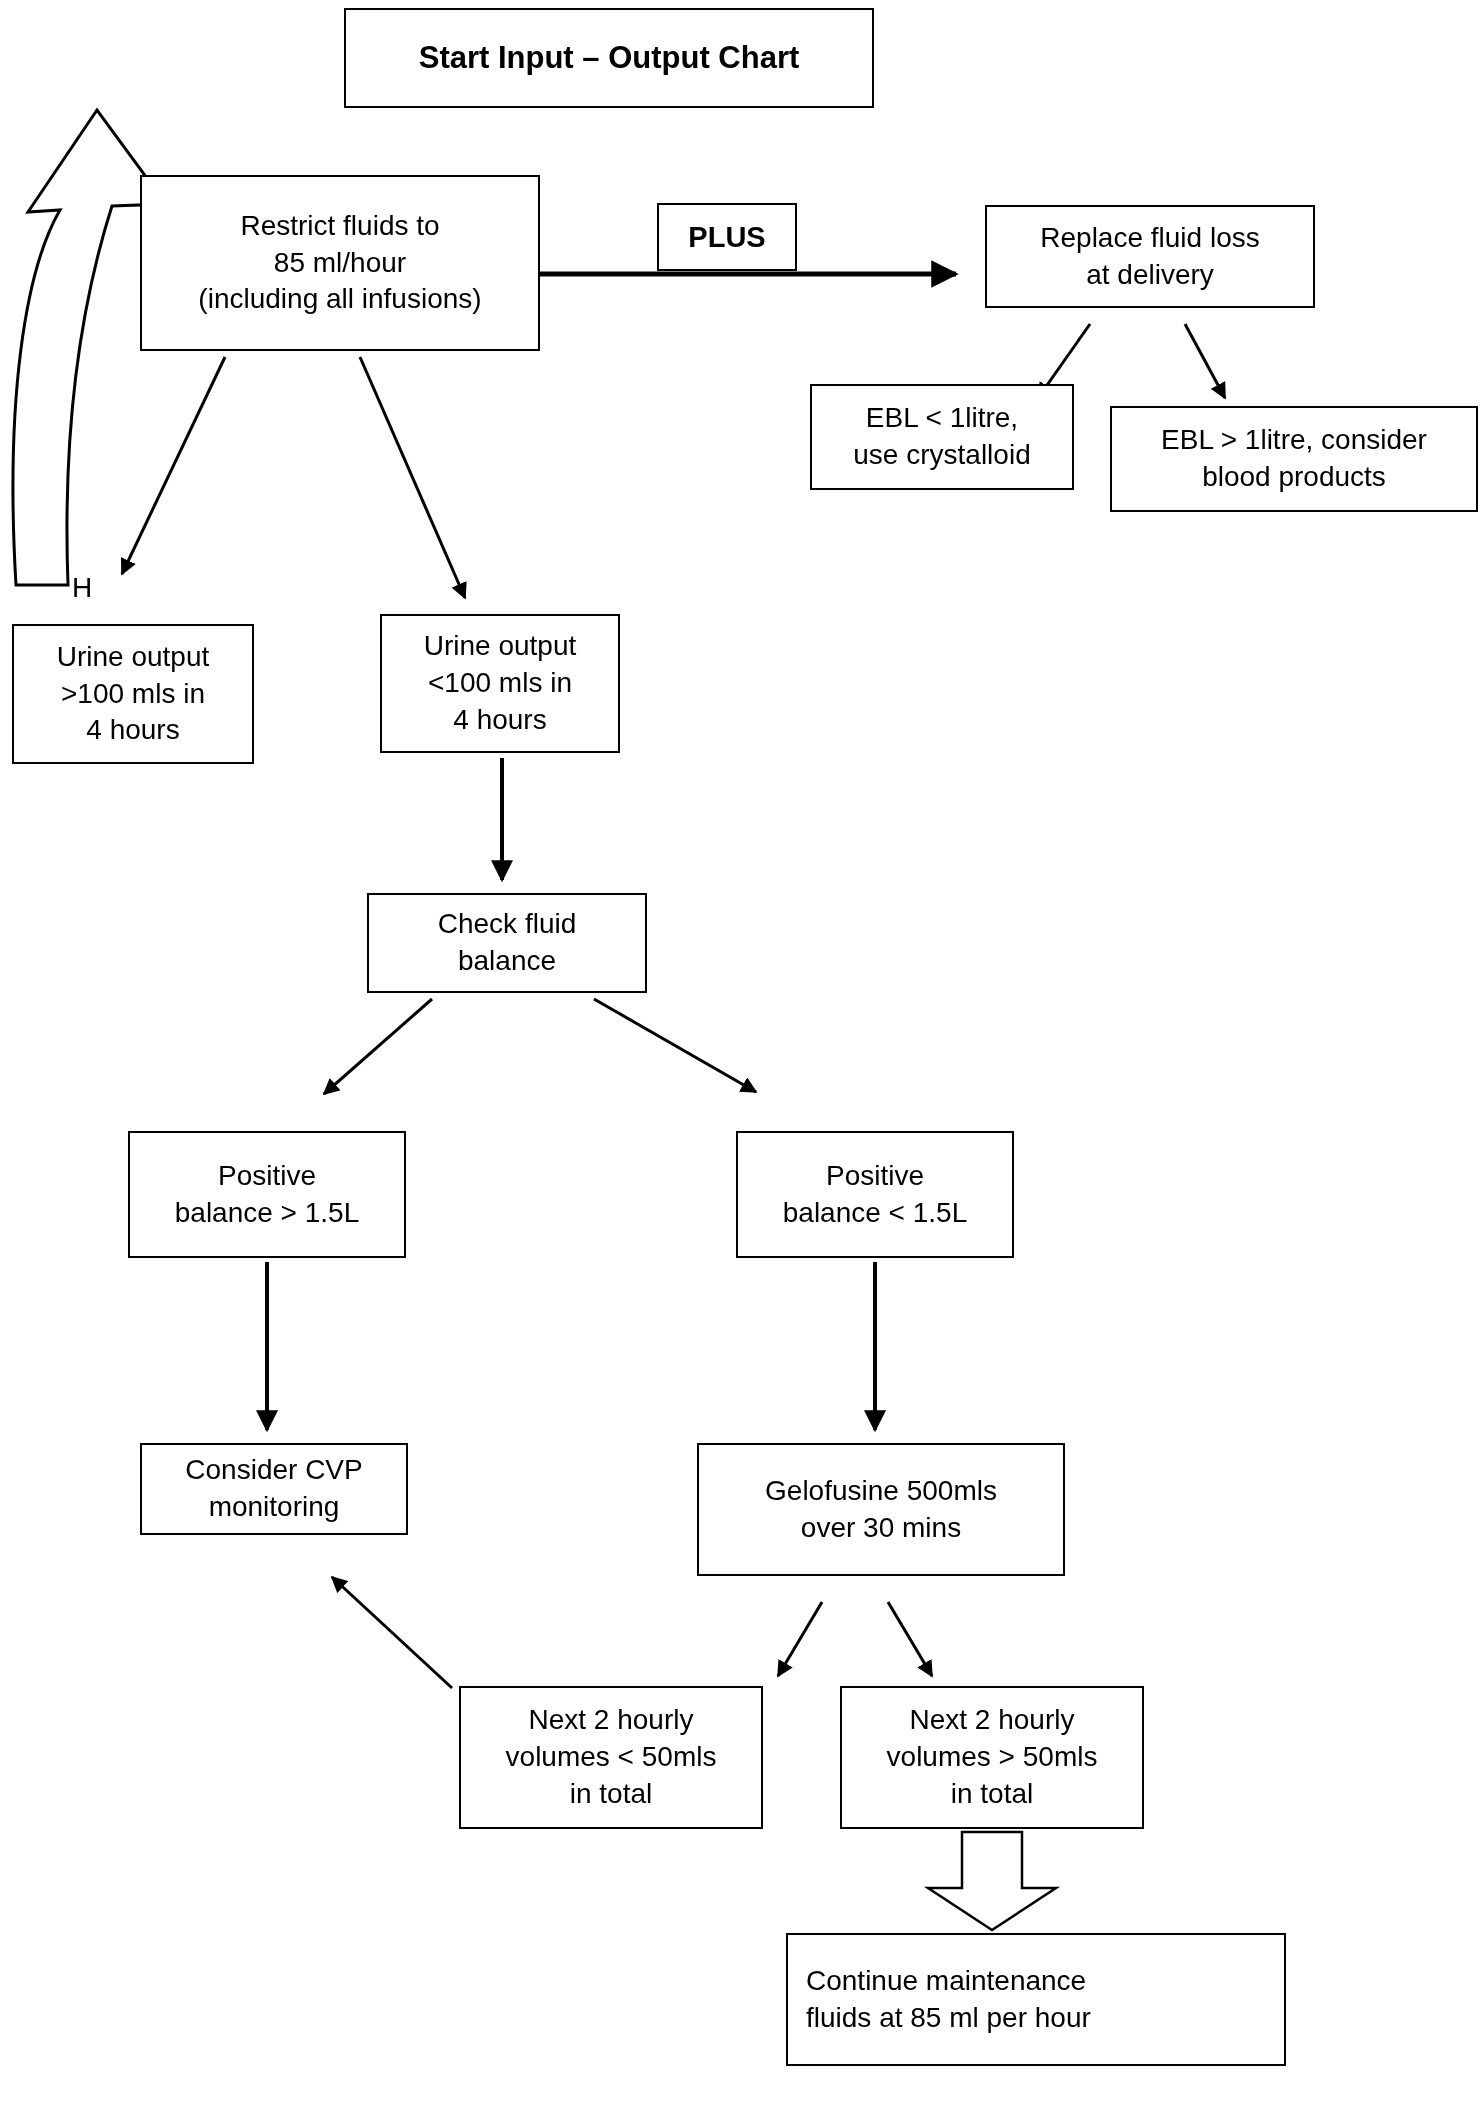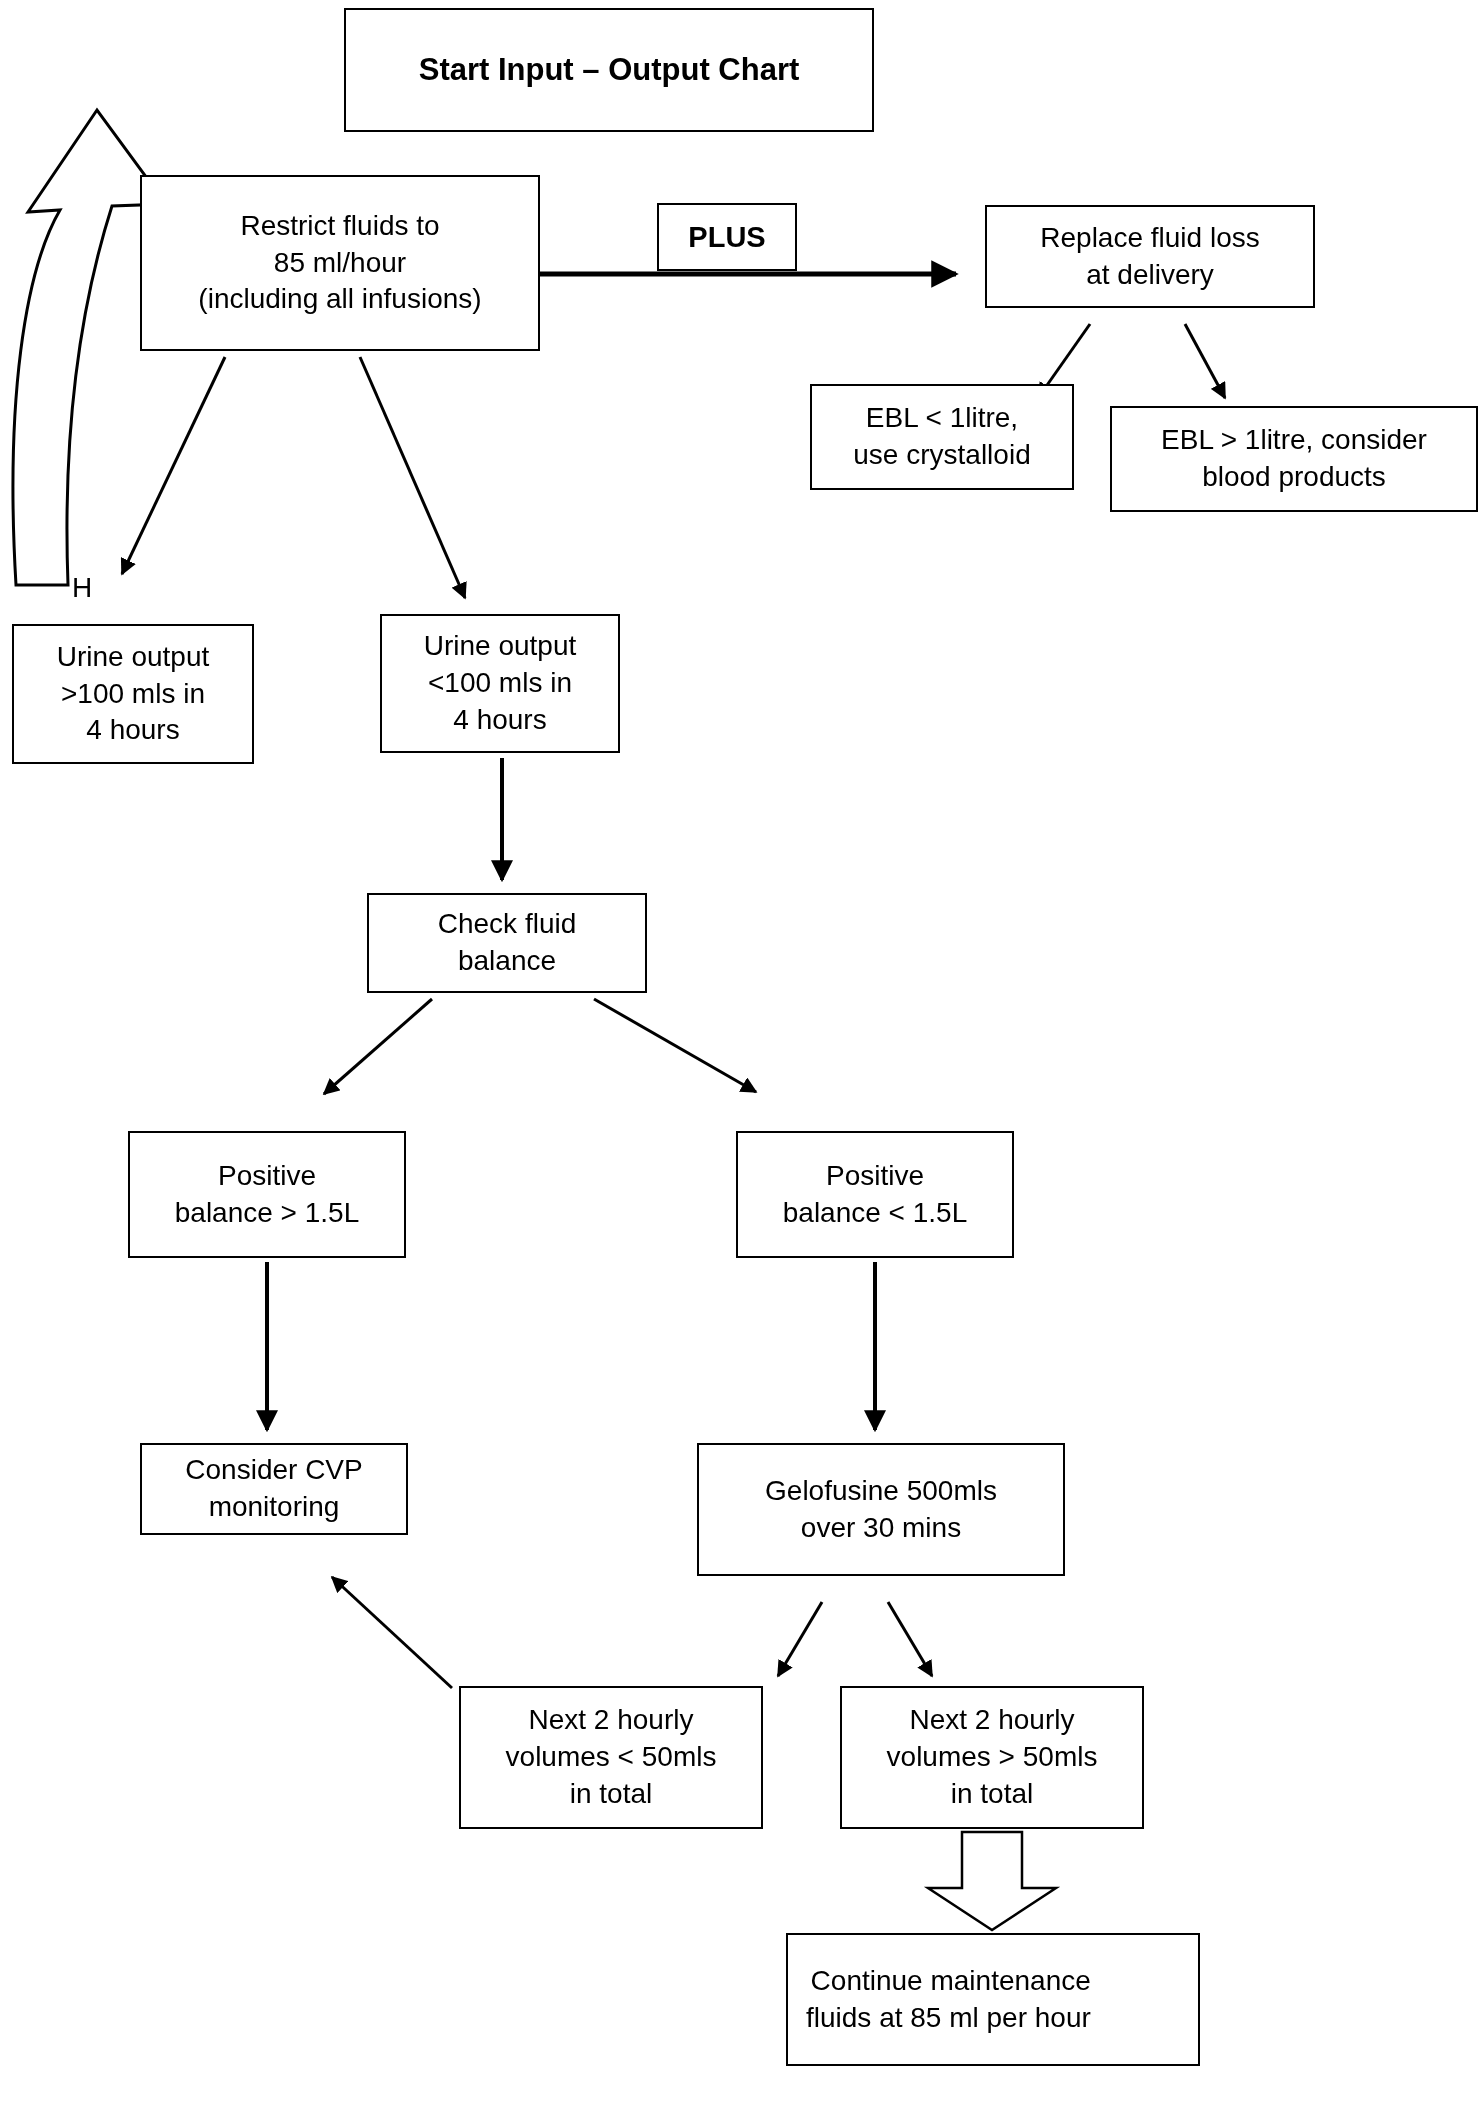--- a/index.html
+++ b/index.html
@@ -75,21 +75,21 @@
     <line x1="875" y1="1262" x2="875" y2="1430" stroke-width="4" marker-end="url(#ah)"></line>
 
     <line x1="822" y1="1602" x2="778" y2="1676" stroke-width="3" marker-end="url(#ah)"></line>
     <line x1="888" y1="1602" x2="932" y2="1676" stroke-width="3" marker-end="url(#ah)"></line>
 
     <line x1="452" y1="1688" x2="332" y2="1577" stroke-width="3" marker-end="url(#ah)"></line>
 
     <polygon points="962,1832 1022,1832 1022,1888 1056,1888 992,1930 928,1888 962,1888" fill="#ffffff" stroke="#000000" stroke-width="2.5"></polygon>
   </svg>
 
-  <div class="node title-box bold" style="left:344px; top:8px; width:530px; height:124px;">Start Input – Output Chart</div>
+  <div class="node title-box bold" style="left:344px; top:8px; width:530px; height:100px;">Start Input – Output Chart</div>
 
   <div class="node" style="left:140px; top:175px; width:400px; height:176px;">Restrict fluids to
 85 ml/hour
 (including all infusions)</div>
 
   <div class="node plus-box bold" style="left:657px; top:203px; width:140px; height:68px;">PLUS</div>
 
   <div class="node" style="left:985px; top:205px; width:330px; height:103px;">Replace fluid loss
 at delivery</div>
 
@@ -125,16 +125,16 @@
 over 30 mins</div>
 
   <div class="node" style="left:459px; top:1686px; width:304px; height:143px;">Next 2 hourly
 volumes &lt; 50mls
 in total</div>
 
   <div class="node" style="left:840px; top:1686px; width:304px; height:143px;">Next 2 hourly
 volumes &gt; 50mls
 in total</div>
 
-  <div class="node align-left" style="left:786px; top:1933px; width:414px; height:133px;text-align:right;">Continue maintenance
+  <div class="node align-left" style="left:786px; top:1933px; width:500px; height:133px;">Continue maintenance
 fluids at 85 ml per hour</div>
 
 </div>
 
 </body></html>

